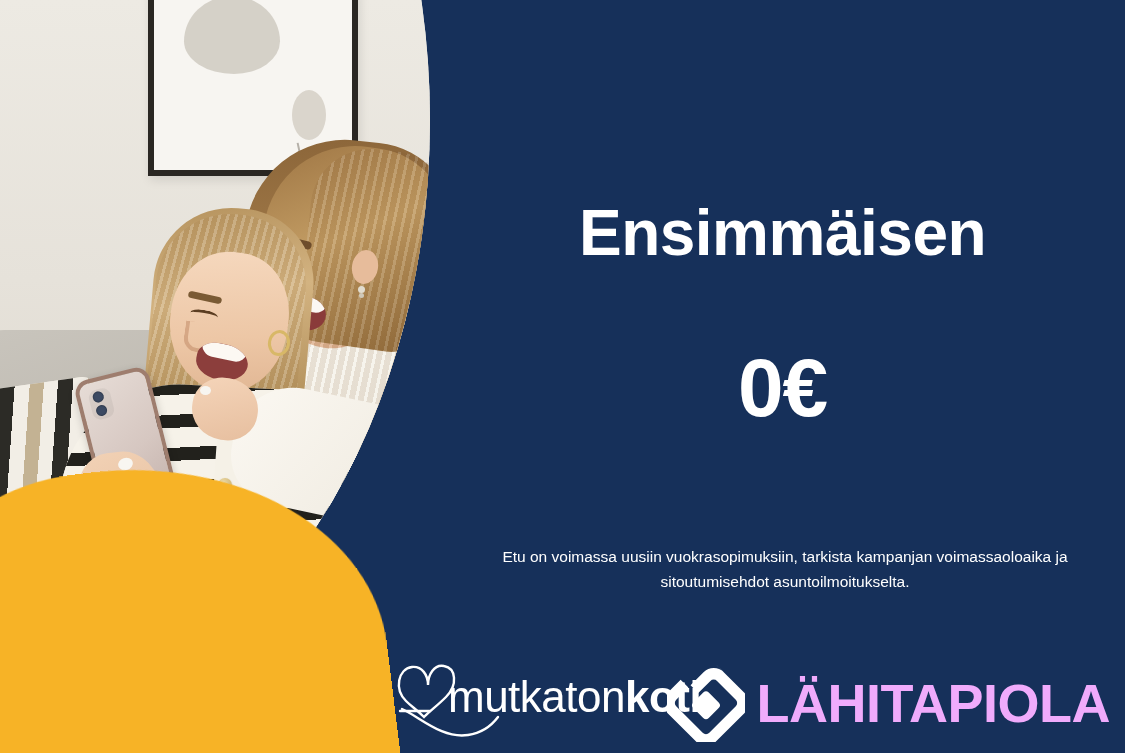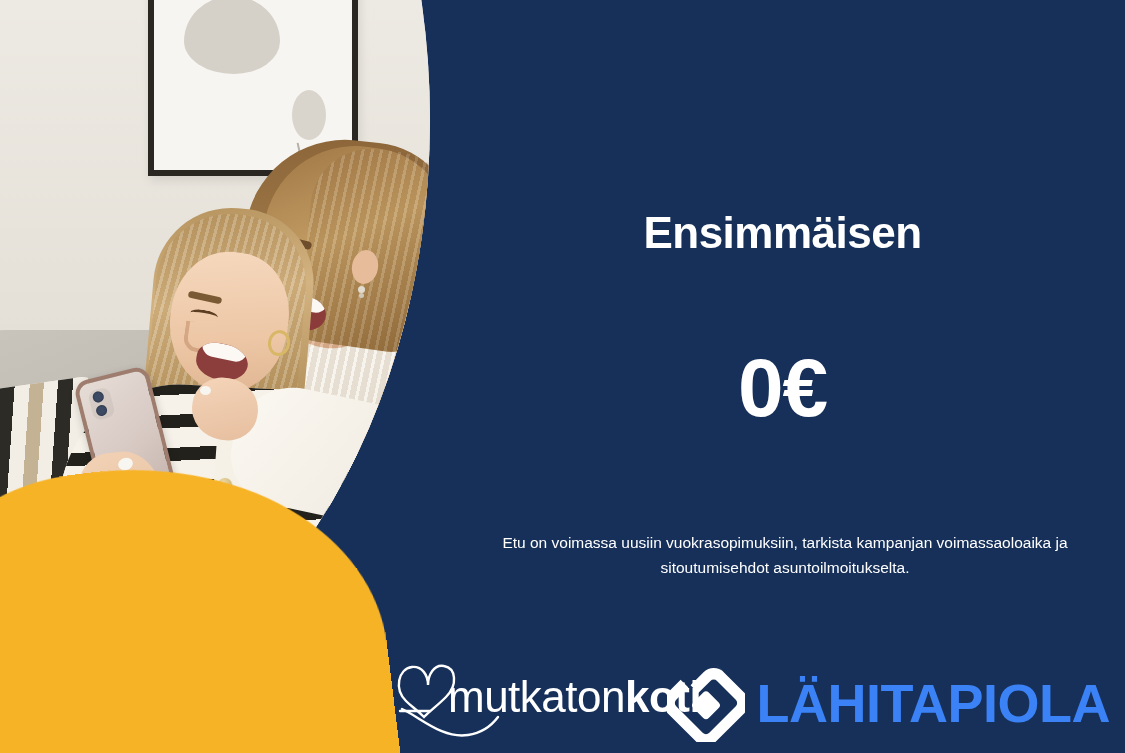--- a/index.html
+++ b/index.html
@@ -453,21 +453,21 @@
   }
 
   .headline {
     position: absolute;
     left: 0;
     top: 196px;
     width: 100%;
     text-align: center;
     color: #FFFFFF;
     font-weight: bold;
-    font-size: 44px;
+    font-size: 64px;
     line-height: 74px;
     letter-spacing: -0.5px;
   }
   .headline .line2 { letter-spacing: -1px; }
 
   .price {
     position: absolute;
     left: 0;
     top: 344px;
     width: 100%;
@@ -475,21 +475,21 @@
     color: #FFFFFF;
     font-weight: bold;
     font-size: 82px;
     line-height: 88px;
     letter-spacing: -1px;
   }
 
   .fineprint {
     position: absolute;
     left: 50px;
-    top: 530px;
+    top: 544px;
     width: 590px;
     text-align: center;
     color: #FFFFFF;
     font-size: 15.5px;
     line-height: 25px;
   }
 
   
   .logo-row {
     position: absolute;
@@ -537,21 +537,21 @@
     display: flex;
     align-items: center;
   }
   .lt-mark {
     width: 78px;
     height: 78px;
     flex: 0 0 auto;
   }
   .lt-word {
     margin-left: 12px;
-    color: #3b82f6;
+    color: #f0abfc;
     font-size: 54px;
     font-weight: bold;
     letter-spacing: -0.5px;
     line-height: 56px;
     white-space: nowrap;
   }
 </style>
 </head>
 <body>
 

